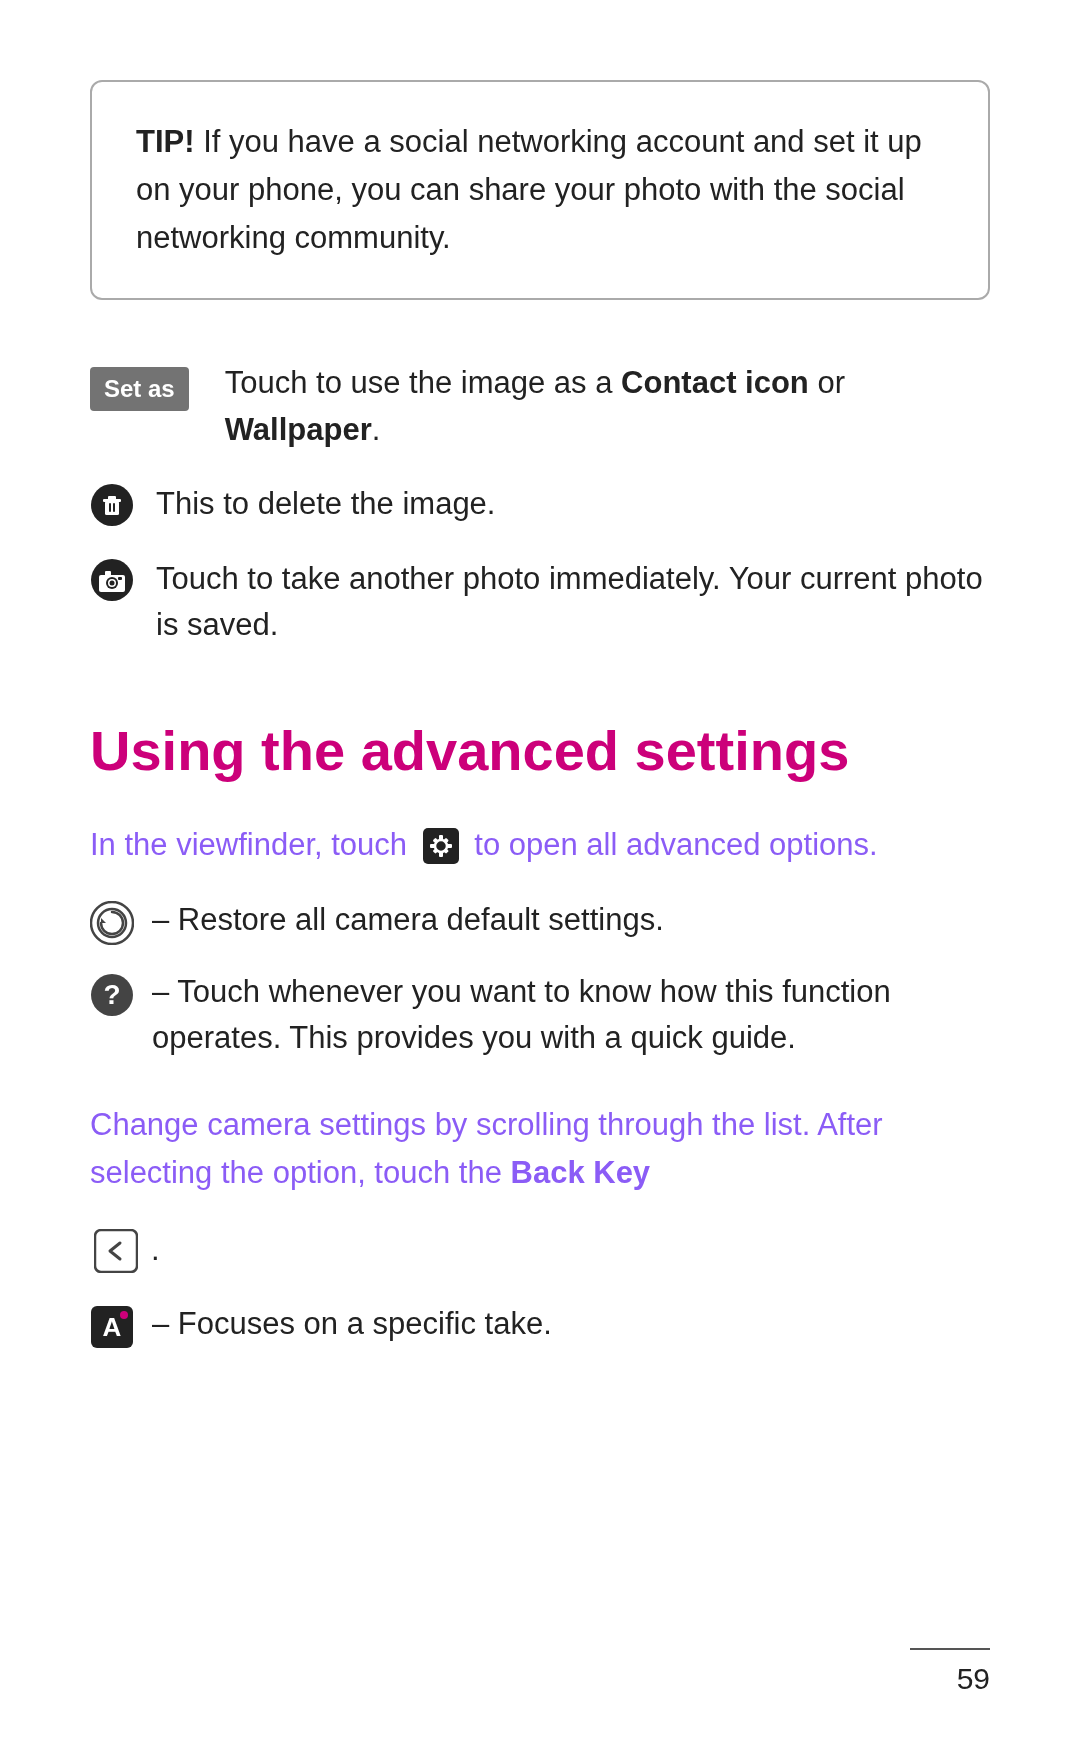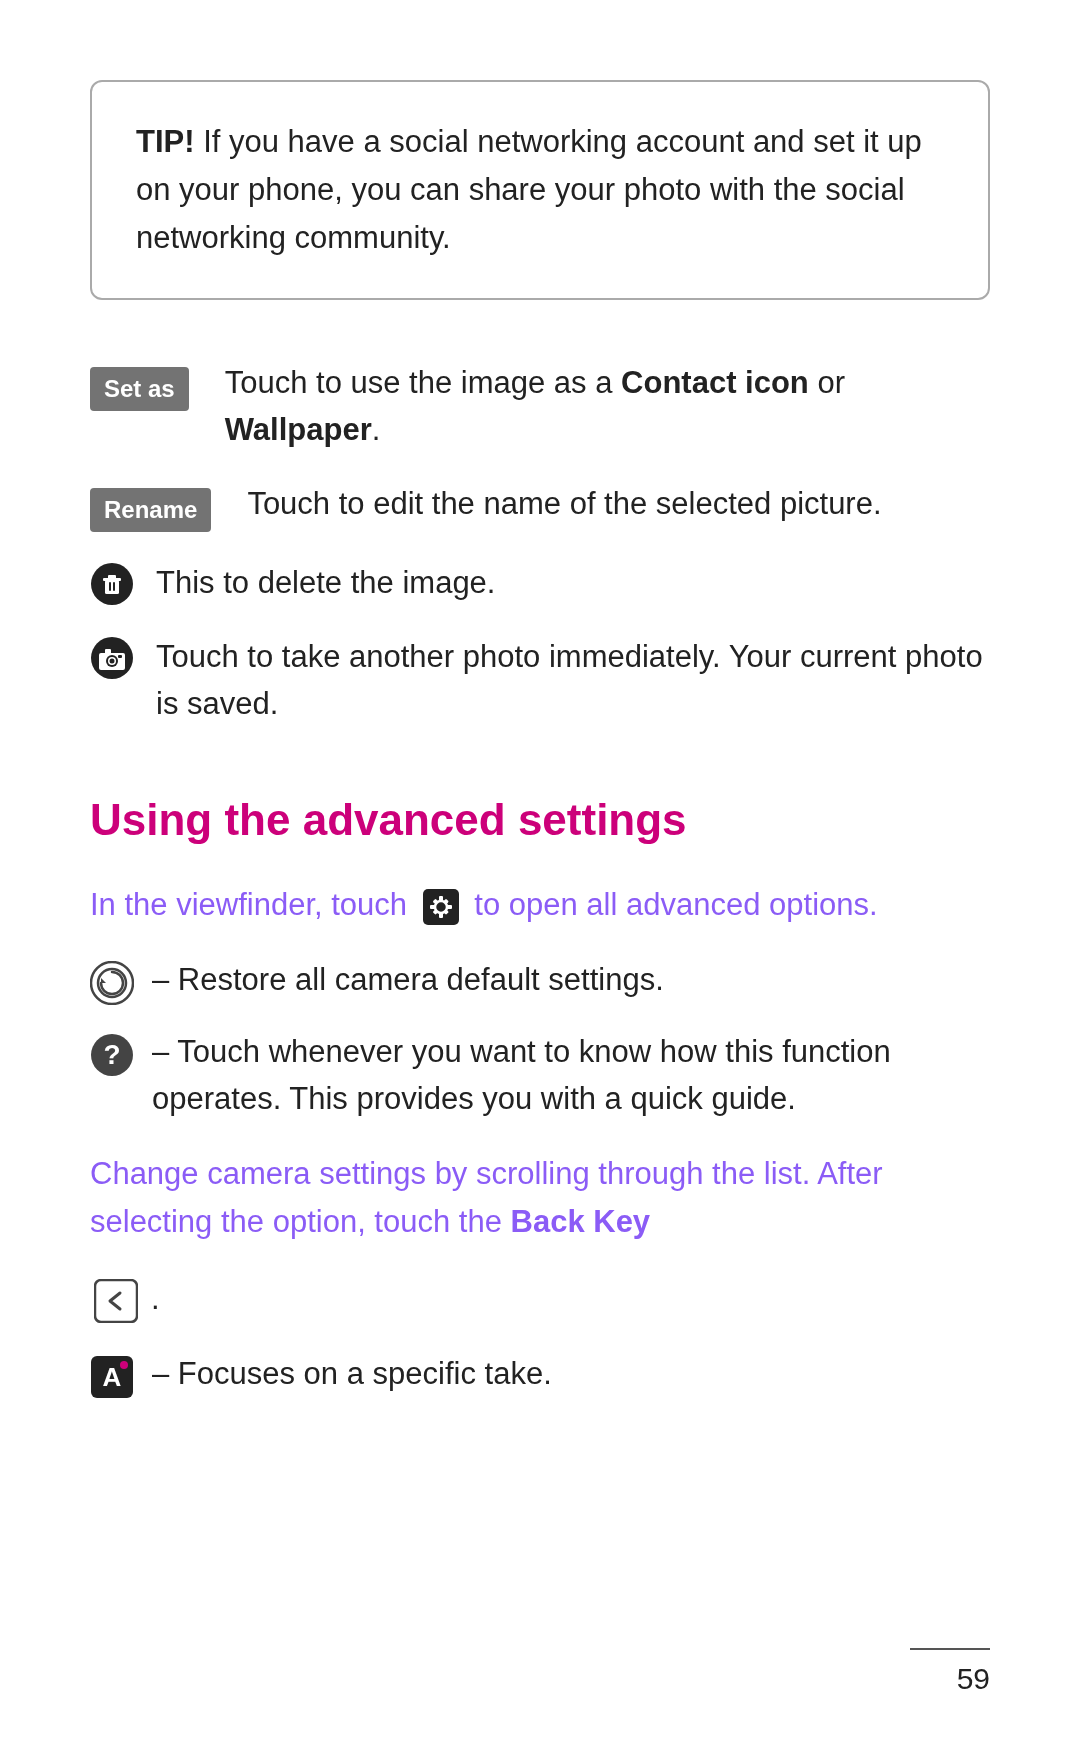--- a/index.html
+++ b/index.html
@@ -90,21 +90,21 @@
     
     .icon-camera {
       width: 44px;
       height: 44px;
       display: inline-flex;
       align-items: center;
       justify-content: center;
     }
 
     .section-heading {
-      font-size: 44px;
+      font-size: 56px;
       font-weight: bold;
       color: #cc007a;
       margin-bottom: 28px;
       margin-top: 20px;
     }
 
     .body-text {
       font-size: 31px;
       line-height: 1.55;
       color: #8b5cf6;
@@ -113,21 +113,21 @@
 
     .icon-inline {
       display: inline-flex;
       align-items: center;
       justify-content: center;
       vertical-align: middle;
       margin: 0 6px;
     }
 
     .advanced-items {
-      margin-bottom: 28px;
+      margin-bottom: 39px;
     }
 
     .advanced-item {
       display: flex;
       align-items: flex-start;
       margin-bottom: 24px;
     }
 
     .advanced-item-icon {
       flex-shrink: 0;
@@ -188,28 +188,20 @@
 
     <div class="list-item">
       <div class="list-item-icon">
         <span class="badge">Set as</span>
       </div>
       <div class="list-item-text">
         Touch to use the image as a <strong>Contact icon</strong> or <strong>Wallpaper</strong>.
       </div>
     </div>
 
-    <div class="list-item">
-      <div class="list-item-icon">
-        <span class="badge">Rename</span>
-      </div>
-      <div class="list-item-text">
-        Touch to edit the name of the selected picture.
-      </div>
-    </div>
 
     <div class="list-item">
       <div class="list-item-icon icon-trash">
         <svg width="44" height="44" viewBox="0 0 44 44" fill="none">
           <circle cx="22" cy="22" r="21" fill="#222222"></circle>
 
           <rect x="15" y="18" width="14" height="14" rx="1.5" fill="white"></rect>
           <rect x="13" y="16" width="18" height="3" rx="1" fill="white"></rect>
           <rect x="18" y="13" width="8" height="4" rx="1" fill="white"></rect>
 

